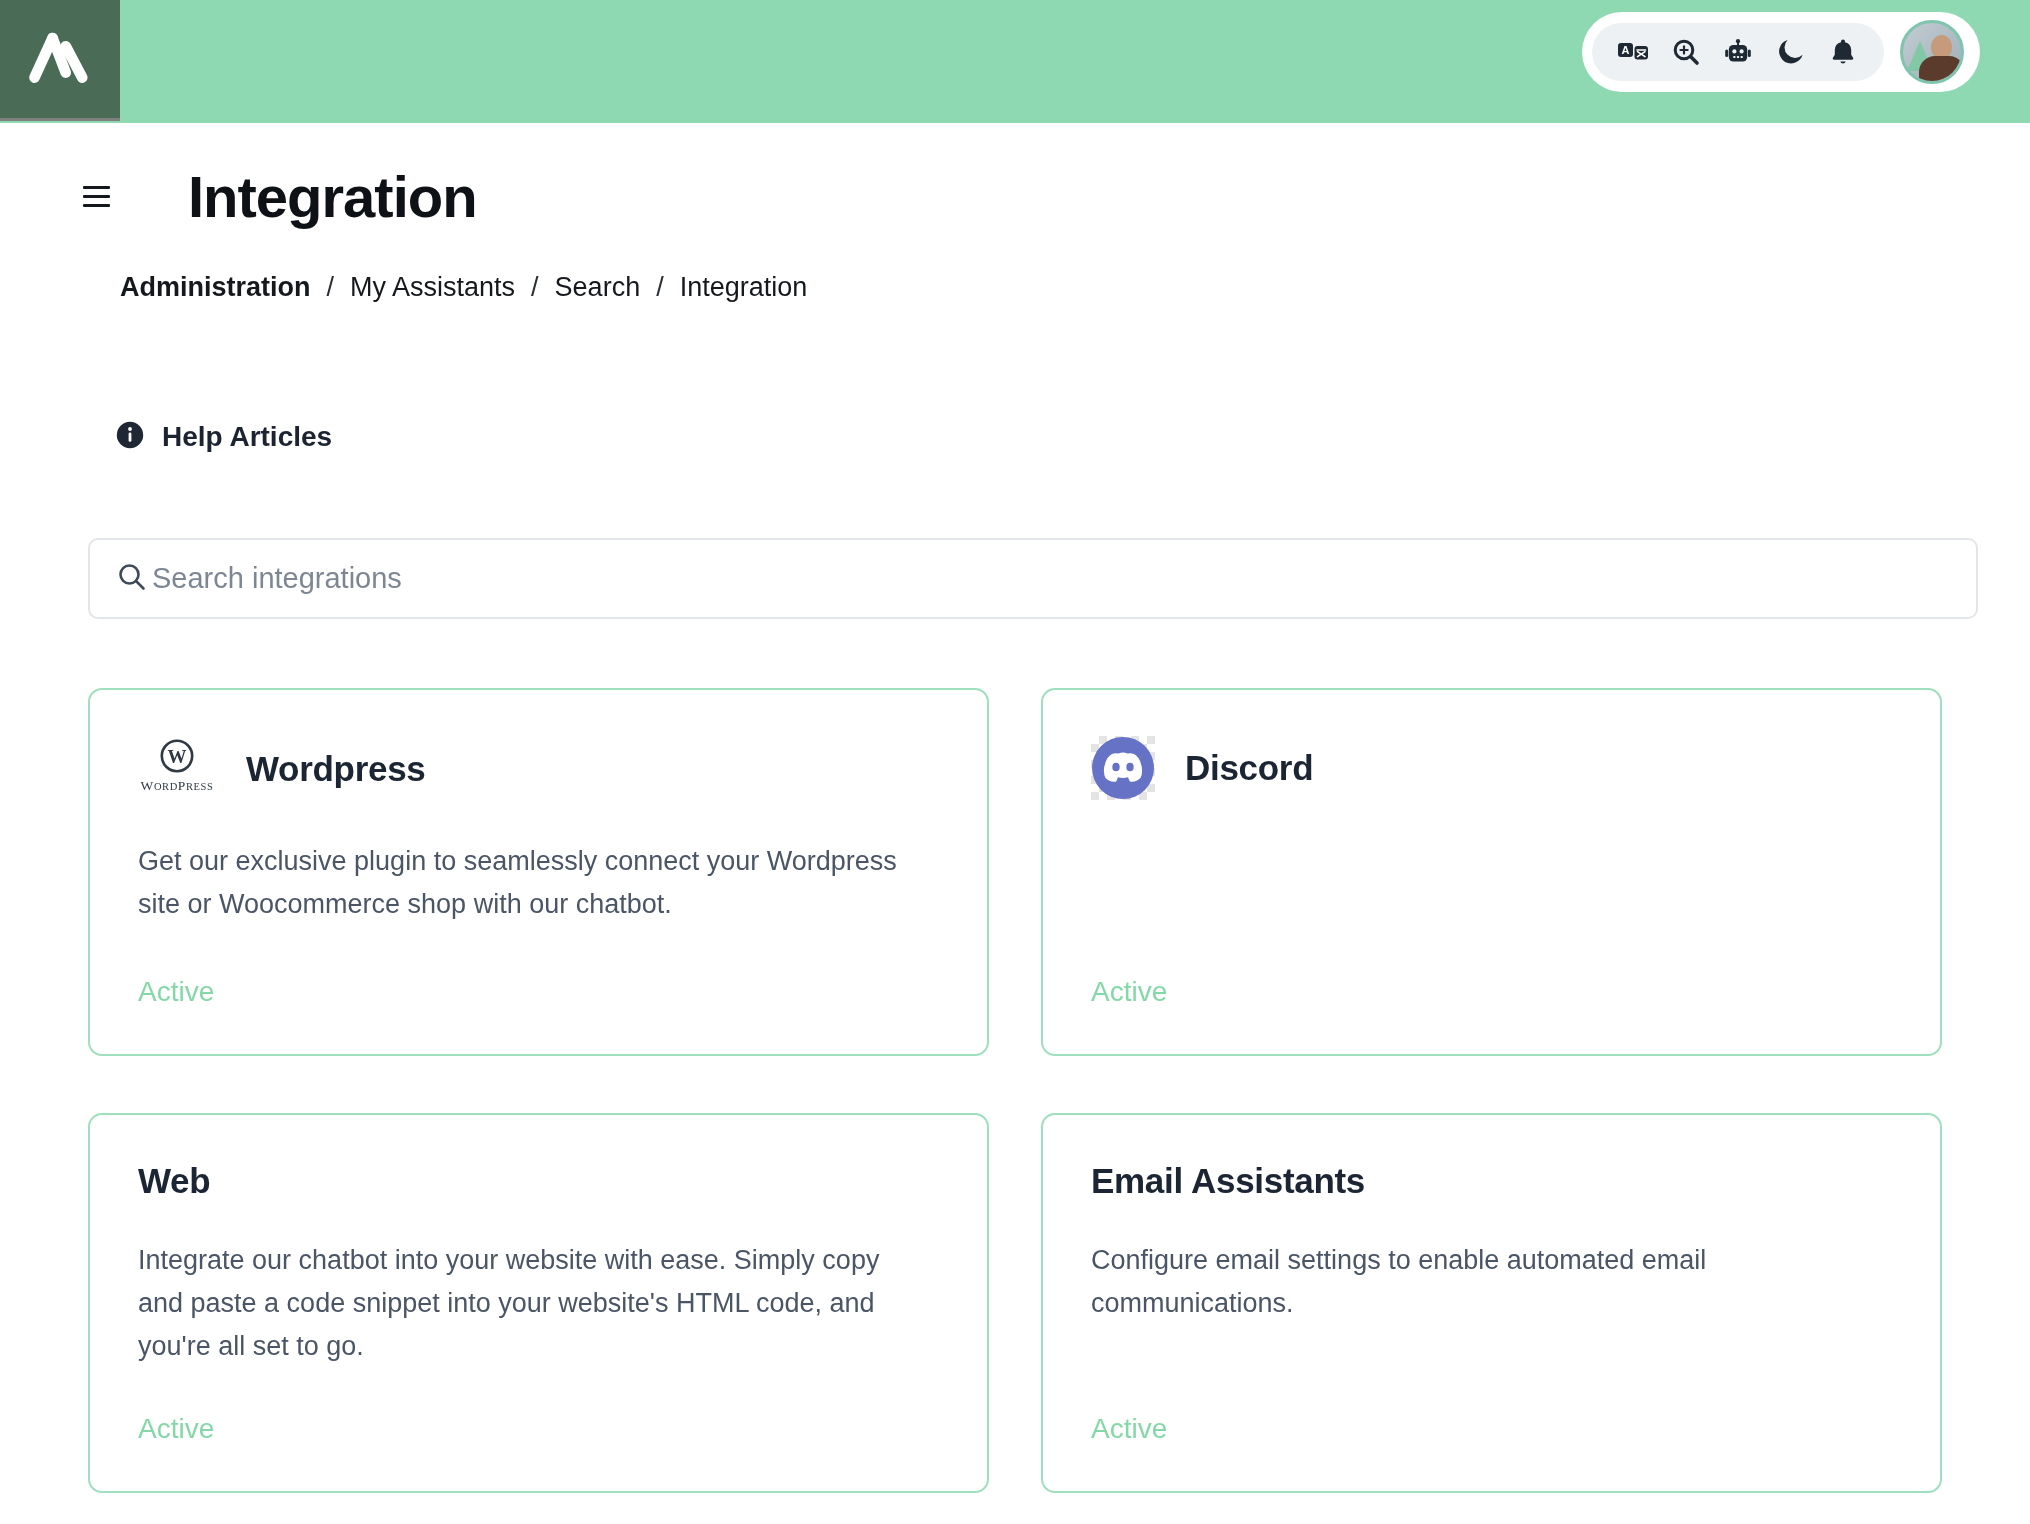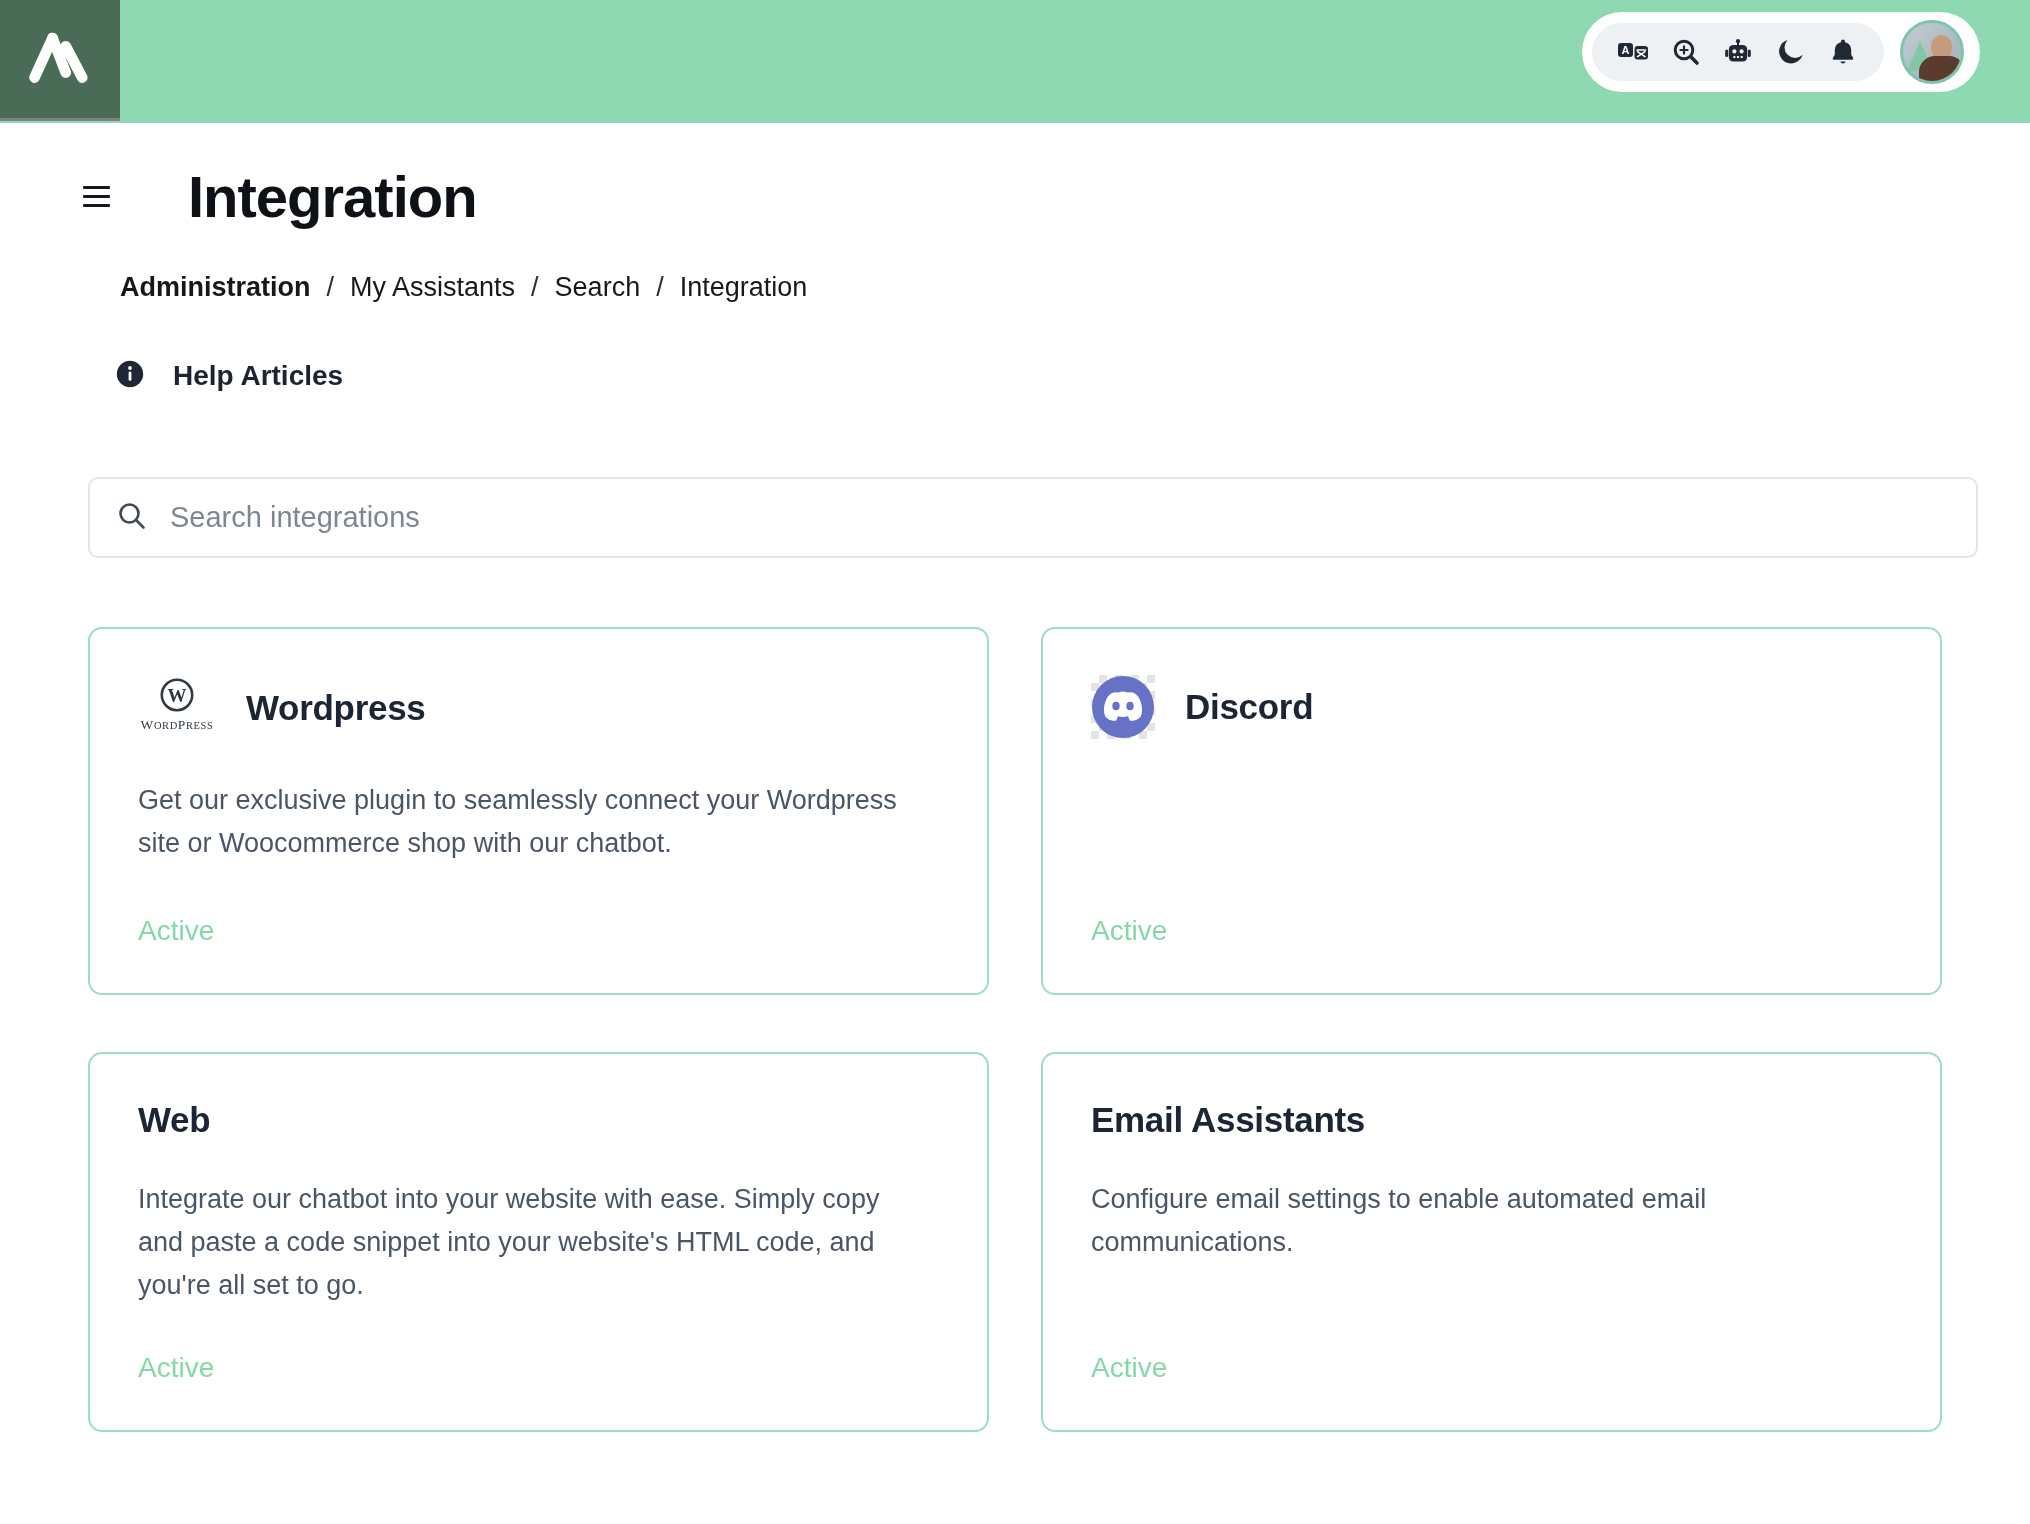--- a/index.html
+++ b/index.html
@@ -37,26 +37,26 @@
   .hamburger { width:27px; height:21px; display:flex; flex-direction:column; justify-content:space-between;
                background:none; border:none; cursor:pointer; }
   .hamburger span { display:block; height:3.2px; background:#14181e; border-radius:1px; }
   .page-title { margin-left:78px; font-size:58px; font-weight:700; letter-spacing:-1px; color:#0e1116; }
 
   .breadcrumb { margin:42px 0 8px 120px; font-size:27px; color:#15181d; display:flex; gap:16px; align-items:center; }
   .breadcrumb .crumb { cursor:pointer; }
   .breadcrumb .crumb.bold { font-weight:700; }
   .breadcrumb .sep { color:#2a2f36; }
 
-  .help-row { margin:56px 0 0 115px; display:flex; align-items:center; gap:28px; cursor:pointer; }
+  .help-row { margin:117px 0 0 115px; display:flex; align-items:center; gap:17px; cursor:pointer; }
   .help-label { font-size:28px; font-weight:700; color:#1b2430; }
 
   .search-wrap { position:relative; margin:84px 0 0 88px; width:1890px; height:81px;
                  border:2px solid #e2e6eb; border-radius:10px; background:#fff;
-                 display:flex; align-items:center; padding:0 26px; gap:22px; }
+                 display:flex; align-items:center; padding:0 26px; gap:4px; }
   .search-input { flex:1; border:none; outline:none; font-size:29px; color:#2a3342; background:transparent;
                   font-family:"Liberation Sans","DejaVu Sans",sans-serif; }
   .search-input::placeholder { color:#7d8794; }
 
   
   .cards { margin:69px 88px 0 88px; display:grid; grid-template-columns:1fr 1fr; column-gap:52px; row-gap:57px; }
   .card { border:2px solid #9edfbe; border-radius:14px; background:#fff; padding:46px 48px;
           display:flex; flex-direction:column; min-height:368px; cursor:pointer; }
   .card.tall { min-height:380px; }
   .card-head { display:flex; align-items:center; gap:30px; }

